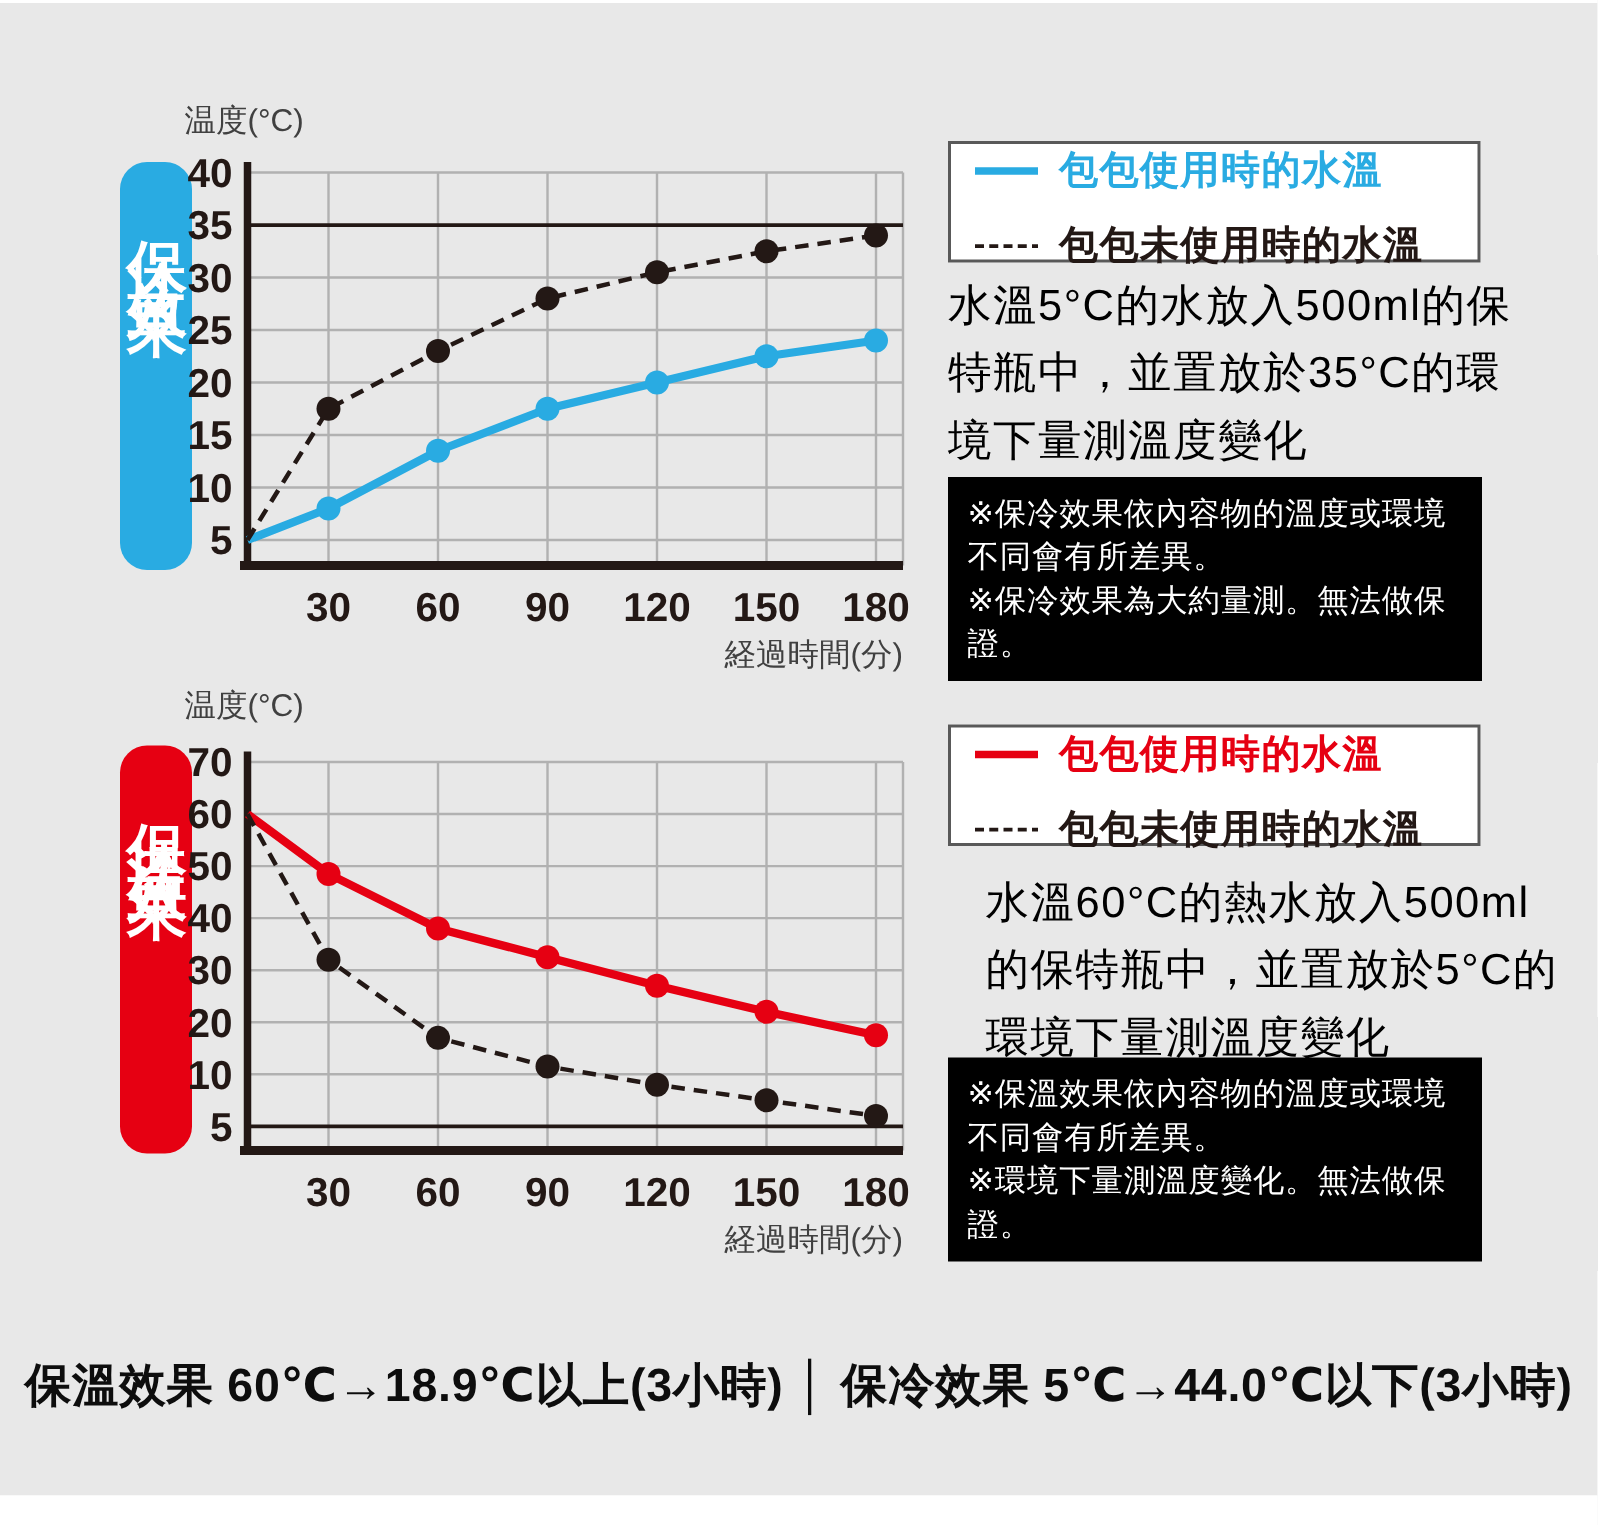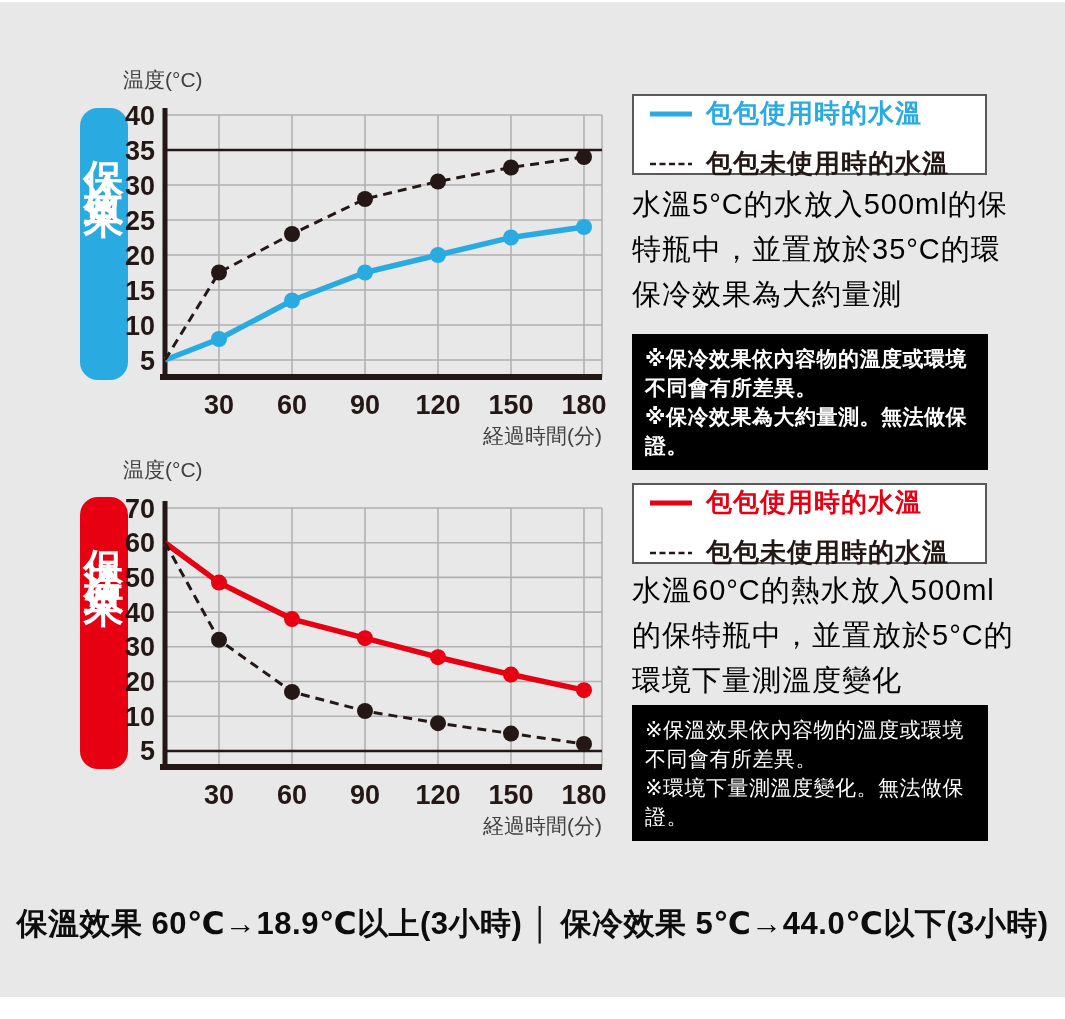--- a/index.html
+++ b/index.html
@@ -36,28 +36,28 @@
   .legend0{top:94px;}
   .legend1{top:483px;}
   .legend-row{display:flex;align-items:center;gap:12px;}
   .legend-label{font-size:26px;font-weight:bold;color:#231815;letter-spacing:1px;}
   .desc{
     position:absolute;left:632px;width:400px;margin:0;
     font-size:29px;line-height:45px;font-weight:500;color:#000;
     white-space:pre-line;letter-spacing:1px;
   }
   .desc0{top:182px;}
-  .desc1{top:568px;}
+  .desc1{top:580px;margin-left:25px;}
   .note{
     position:absolute;left:632px;width:356px;box-sizing:border-box;
     background:#000000;color:#ffffff;
     font-size:21px;line-height:29px;font-weight:500;
     padding:10px 13px;white-space:pre-line;letter-spacing:0.5px;
   }
-  .note0{top:334px;min-height:125px;font-weight:bold;}
+  .note0{top:318px;min-height:125px;}
   .note1{top:705px;min-height:127px;}
   .summary{
     position:absolute;left:0;top:903px;width:1065px;
     text-align:center;font-size:31px;font-weight:bold;color:#0d0d0d;
     letter-spacing:0.5px;
   }
   .footer-strip{position:absolute;left:0;bottom:0;width:1065px;height:22px;background:#ffffff;}
   .top-strip{position:absolute;left:0;top:0;width:1065px;height:2px;background:#ffffff;}
 </style>
 </head>
@@ -126,21 +126,21 @@
     </div>
     <div class="legend-row">
       <svg width="46" height="12">
           <line x1="2" y1="6" x2="44" y2="6" stroke="#231815" stroke-width="2.5" stroke-dasharray="6 3.5"></line>
         </svg>
       <span class="legend-label" style="color: rgb(35, 24, 21);">包包未使用時的水溫</span>
     </div>
   </div>
   <p class="desc desc0">水溫5°C的水放入500ml的保
 特瓶中，並置放於35°C的環
-保冷效果為大約量測</p>
+境下量測溫度變化</p>
   <div class="note note0">※保冷效果依內容物的溫度或環境
 不同會有所差異。
 ※保冷效果為大約量測。無法做保
 證。</div>
 
   <div class="banner banner-warm" style="background: rgb(230, 0, 18);">保溫效果</div>
   <svg class="chart chart1" id="chart1" viewBox="0 0 500 395">
       <line x1="50" y1="58" x2="487" y2="58" stroke="#b1b1b1" stroke-width="1.6"></line>
       <line x1="50" y1="92.7" x2="487" y2="92.7" stroke="#b1b1b1" stroke-width="1.6"></line>
       <line x1="50" y1="127.4" x2="487" y2="127.4" stroke="#b1b1b1" stroke-width="1.6"></line>

